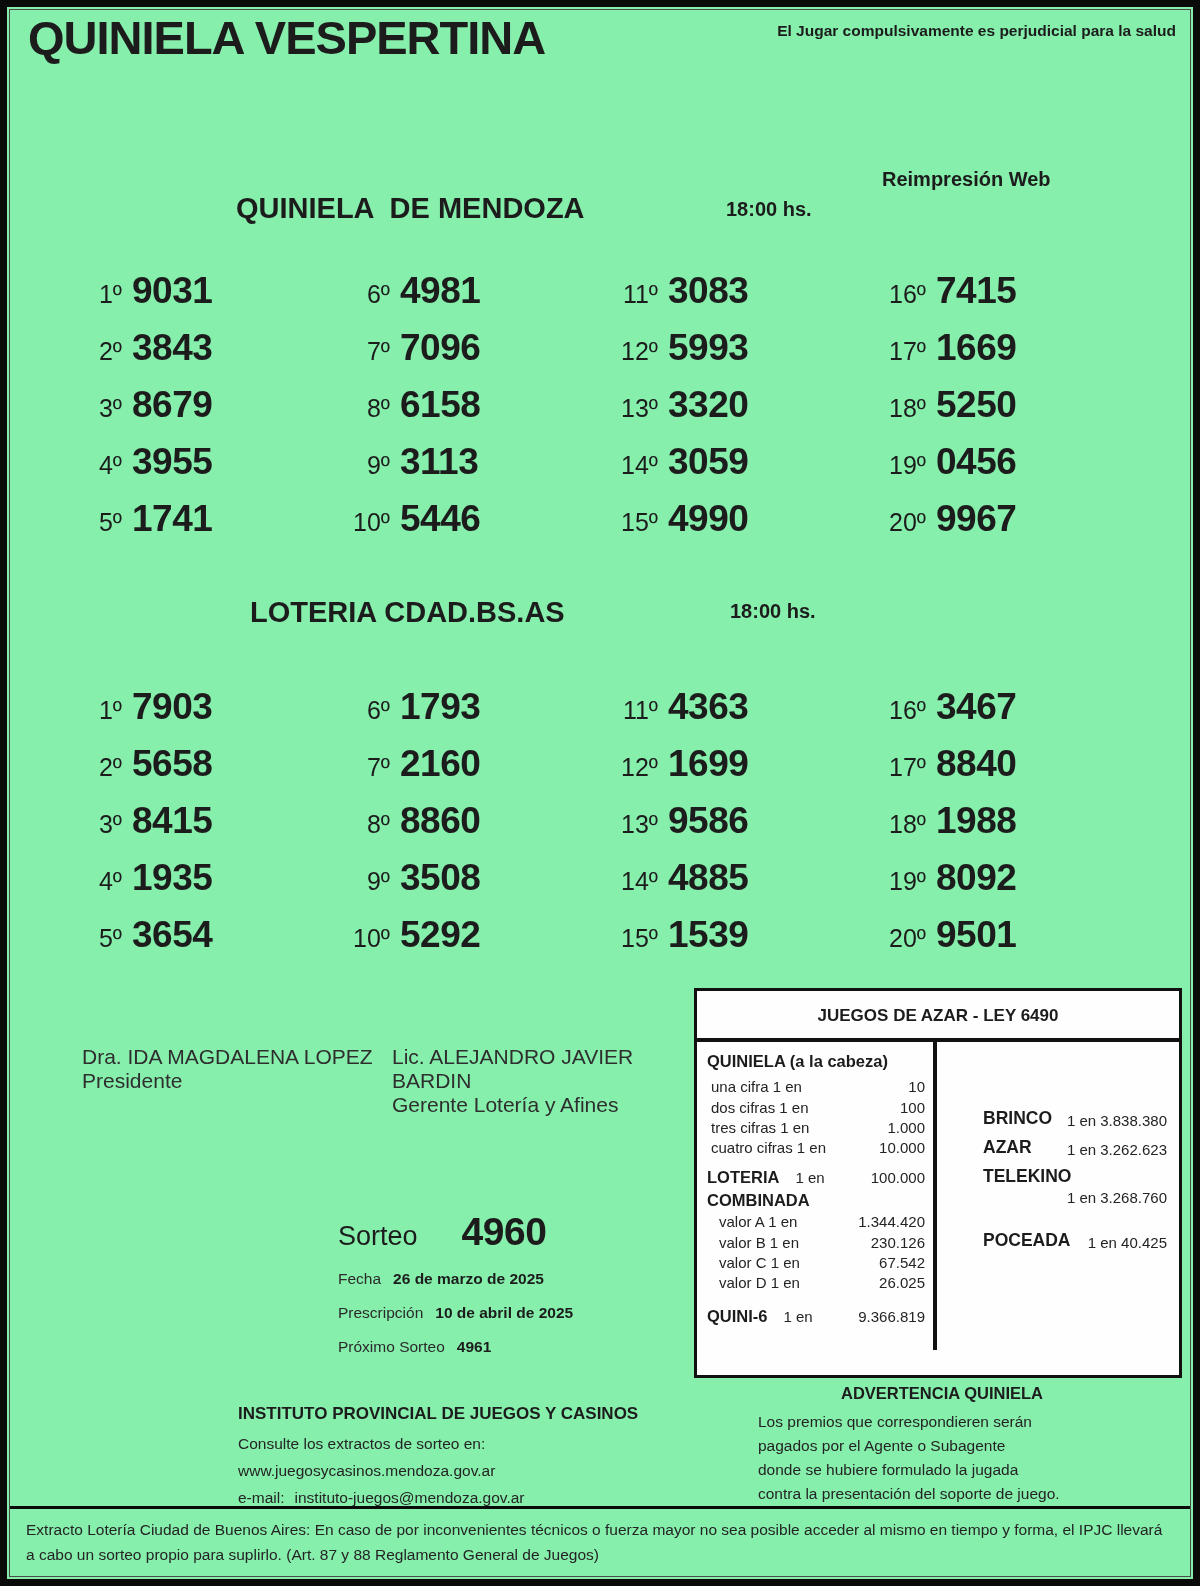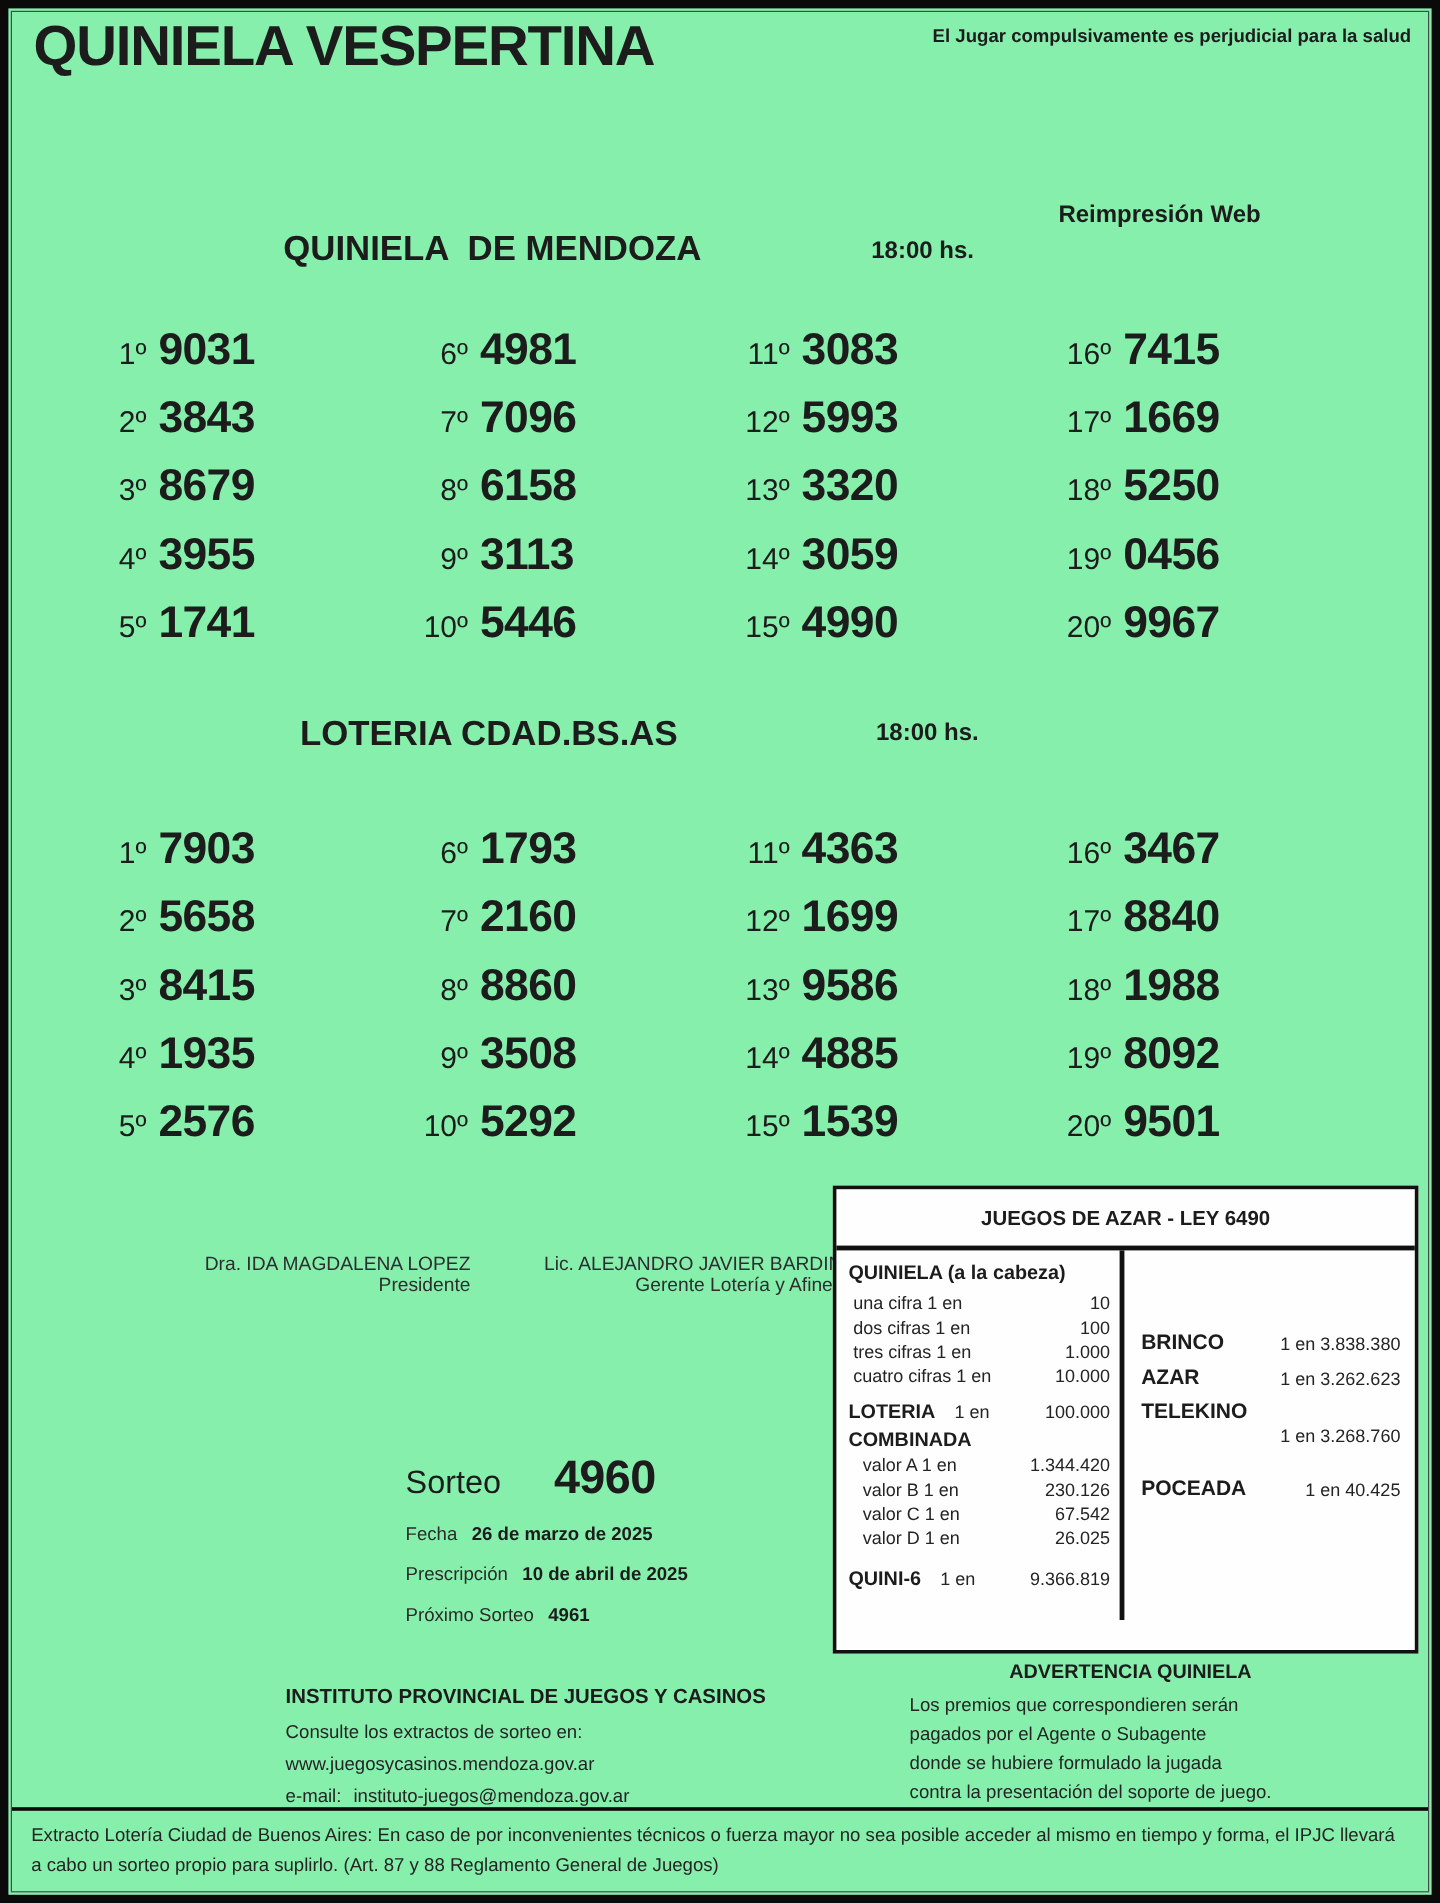--- a/index.html
+++ b/index.html
@@ -24,35 +24,35 @@
   .results-grid{position:absolute;display:grid;grid-auto-flow:column;
                 grid-template-rows:repeat(5,57px);grid-template-columns:repeat(4,268px);
                 align-items:center;}
   .grid-mendoza{left:58px;top:252px;}
   .grid-bsas{left:58px;top:668px;}
   .cell{display:flex;align-items:baseline;}
   .pos{width:54px;text-align:right;font-size:25px;flex:none;}
   .num{font-size:37px;font-weight:700;margin-left:10px;letter-spacing:-0.5px;}
 
   .signatures{position:absolute;left:72px;top:1035px;display:flex;}
-  .sig{width:310px;font-size:16px;color:#2e2e2e;text-align:right;}
+  .sig{width:310px;font-size:21px;color:#2e2e2e;}
   .sig .role{}
 
   .draw-block{position:absolute;left:328px;top:1200px;font-size:15.5px;}
   .sorteo-row{display:flex;align-items:baseline;}
   .sorteo-label{font-size:27px;}
   .sorteo-number{font-size:39px;font-weight:700;margin-left:44px;letter-spacing:-0.5px;}
   .draw-row{display:flex;align-items:baseline;margin-top:16px;color:#2a2a2a;}
   .draw-row .val{font-weight:700;margin-left:12px;color:#1c1c1c;}
 
   .prob-box{position:absolute;left:684px;top:978px;width:488px;height:390px;
             border:3px solid #111;background:#fefefe;box-sizing:border-box;}
   .prob-head{text-align:center;font-weight:700;font-size:17px;line-height:1.55;
              padding:12px 0 9px;border-bottom:4px solid #111;}
-  .prob-body{display:flex;height:calc(100% - 76px);}
+  .prob-body{display:flex;height:calc(100% - 76px);gap:32px;}
   .prob-left{width:240px;flex:none;border-right:4px solid #111;box-sizing:border-box;
              padding:10px 8px 4px 10px;}
   .prob-right{flex:1;box-sizing:border-box;padding:66px 12px 0 14px;}
   .p-header{font-weight:700;font-size:16.5px;margin-bottom:6px;}
   .p-row{display:flex;justify-content:space-between;align-items:baseline;
          font-size:15px;line-height:1.35;padding-left:4px;color:#242424;}
   .p-row.indent{padding-left:12px;}
   .p-bigrow{display:flex;align-items:baseline;font-size:15px;margin-top:10px;color:#242424;}
   .p-bigrow .bname{font-weight:700;font-size:16.5px;color:#1c1c1c;}
   .p-bigrow .bratio{margin-left:16px;}
@@ -191,21 +191,21 @@
         <div class="cell">
             <span class="pos">3º</span>
             <span class="num">8415</span>
           </div>
         <div class="cell">
             <span class="pos">4º</span>
             <span class="num">1935</span>
           </div>
         <div class="cell">
             <span class="pos">5º</span>
-            <span class="num">2576</span>
+            <span class="num">3654</span>
           </div>
         <div class="cell">
             <span class="pos">6º</span>
             <span class="num">1793</span>
           </div>
         <div class="cell">
             <span class="pos">7º</span>
             <span class="num">2160</span>
           </div>
         <div class="cell">

